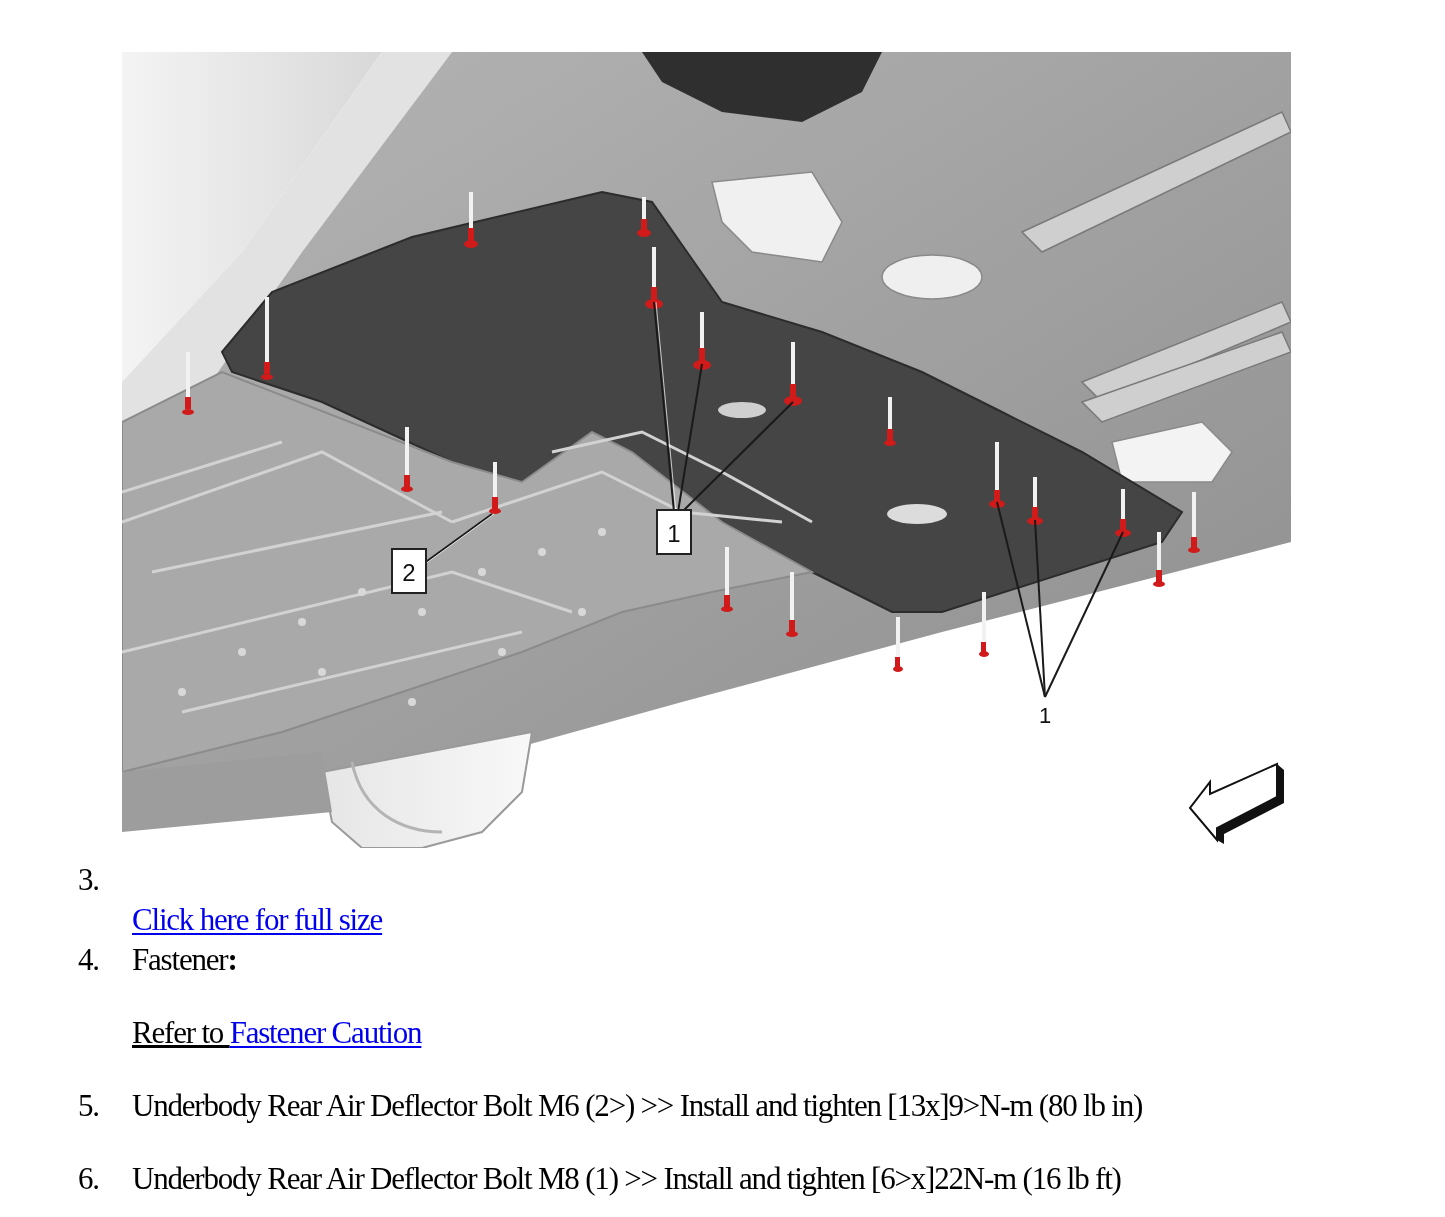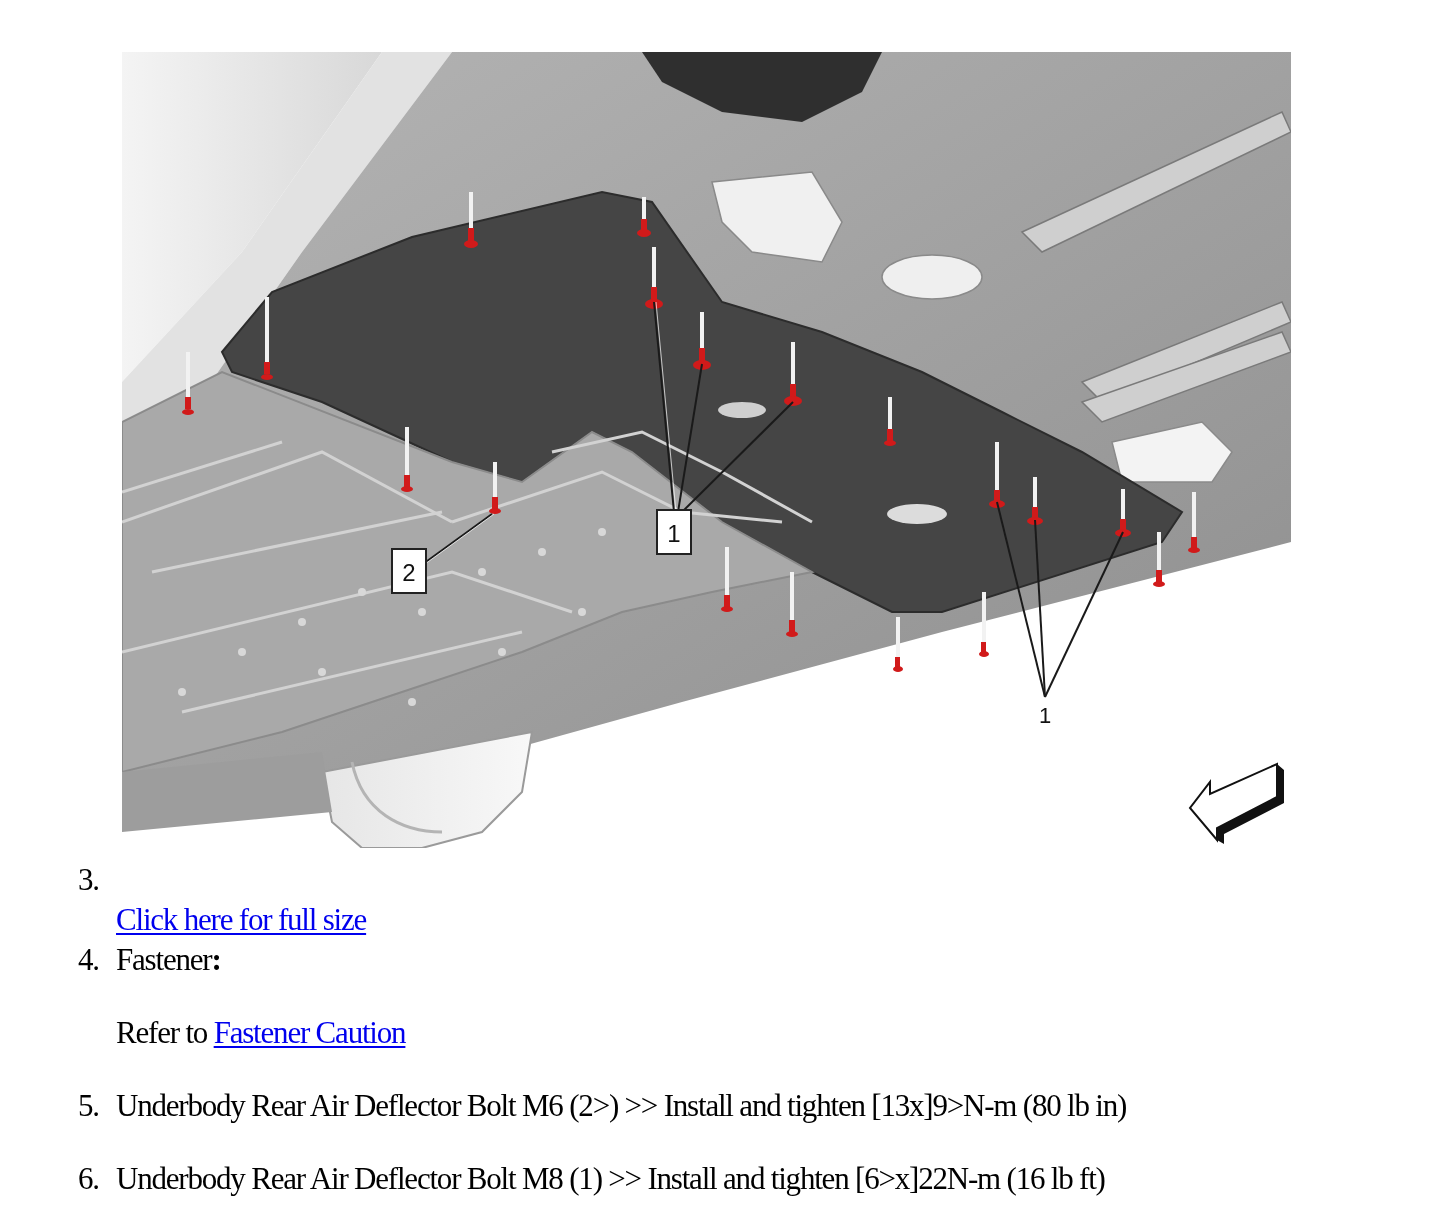--- a/index.html
+++ b/index.html
@@ -39,21 +39,21 @@
       letter-spacing: -1.2px;
       white-space: nowrap;
     }
     .step-num {
       position: absolute;
       left: 78px;
       width: 40px;
     }
     .step-body {
       position: absolute;
-      left: 116px;
+      left: 132px;
     }
     a.link {
       color: #0000ee;
       text-decoration: underline;
       text-decoration-thickness: 2px;
       text-underline-offset: 3px;
     }
     .caution-colon { font-weight: bold; }
   </style>
 </head>
@@ -278,21 +278,21 @@
   </div>
 
   <div class="step" style="top:84px;">
     <span class="step-num">4.</span>
     <span class="step-body">
       <span>Fastener</span><span class="caution-colon">:</span>
     </span>
   </div>
   <div class="step" style="top:157px;">
     <span class="step-body">
-      <span style="white-space:pre;">Refer to </span><a class="link" href="#">Fastener Caution</a>
+      <span style="white-space:pre;text-decoration:underline;">Refer to </span><a class="link" href="#">Fastener Caution</a>
     </span>
   </div>
 
   <div class="step" style="top:230px;">
     <span class="step-num">5.</span>
     <span class="step-body">Underbody Rear Air Deflector Bolt M6 (2&gt;) &gt;&gt; Install and tighten [13x]9&gt;N-m (80 lb in)</span>
   </div>
 
   <div class="step" style="top:303px;">
     <span class="step-num">6.</span>

